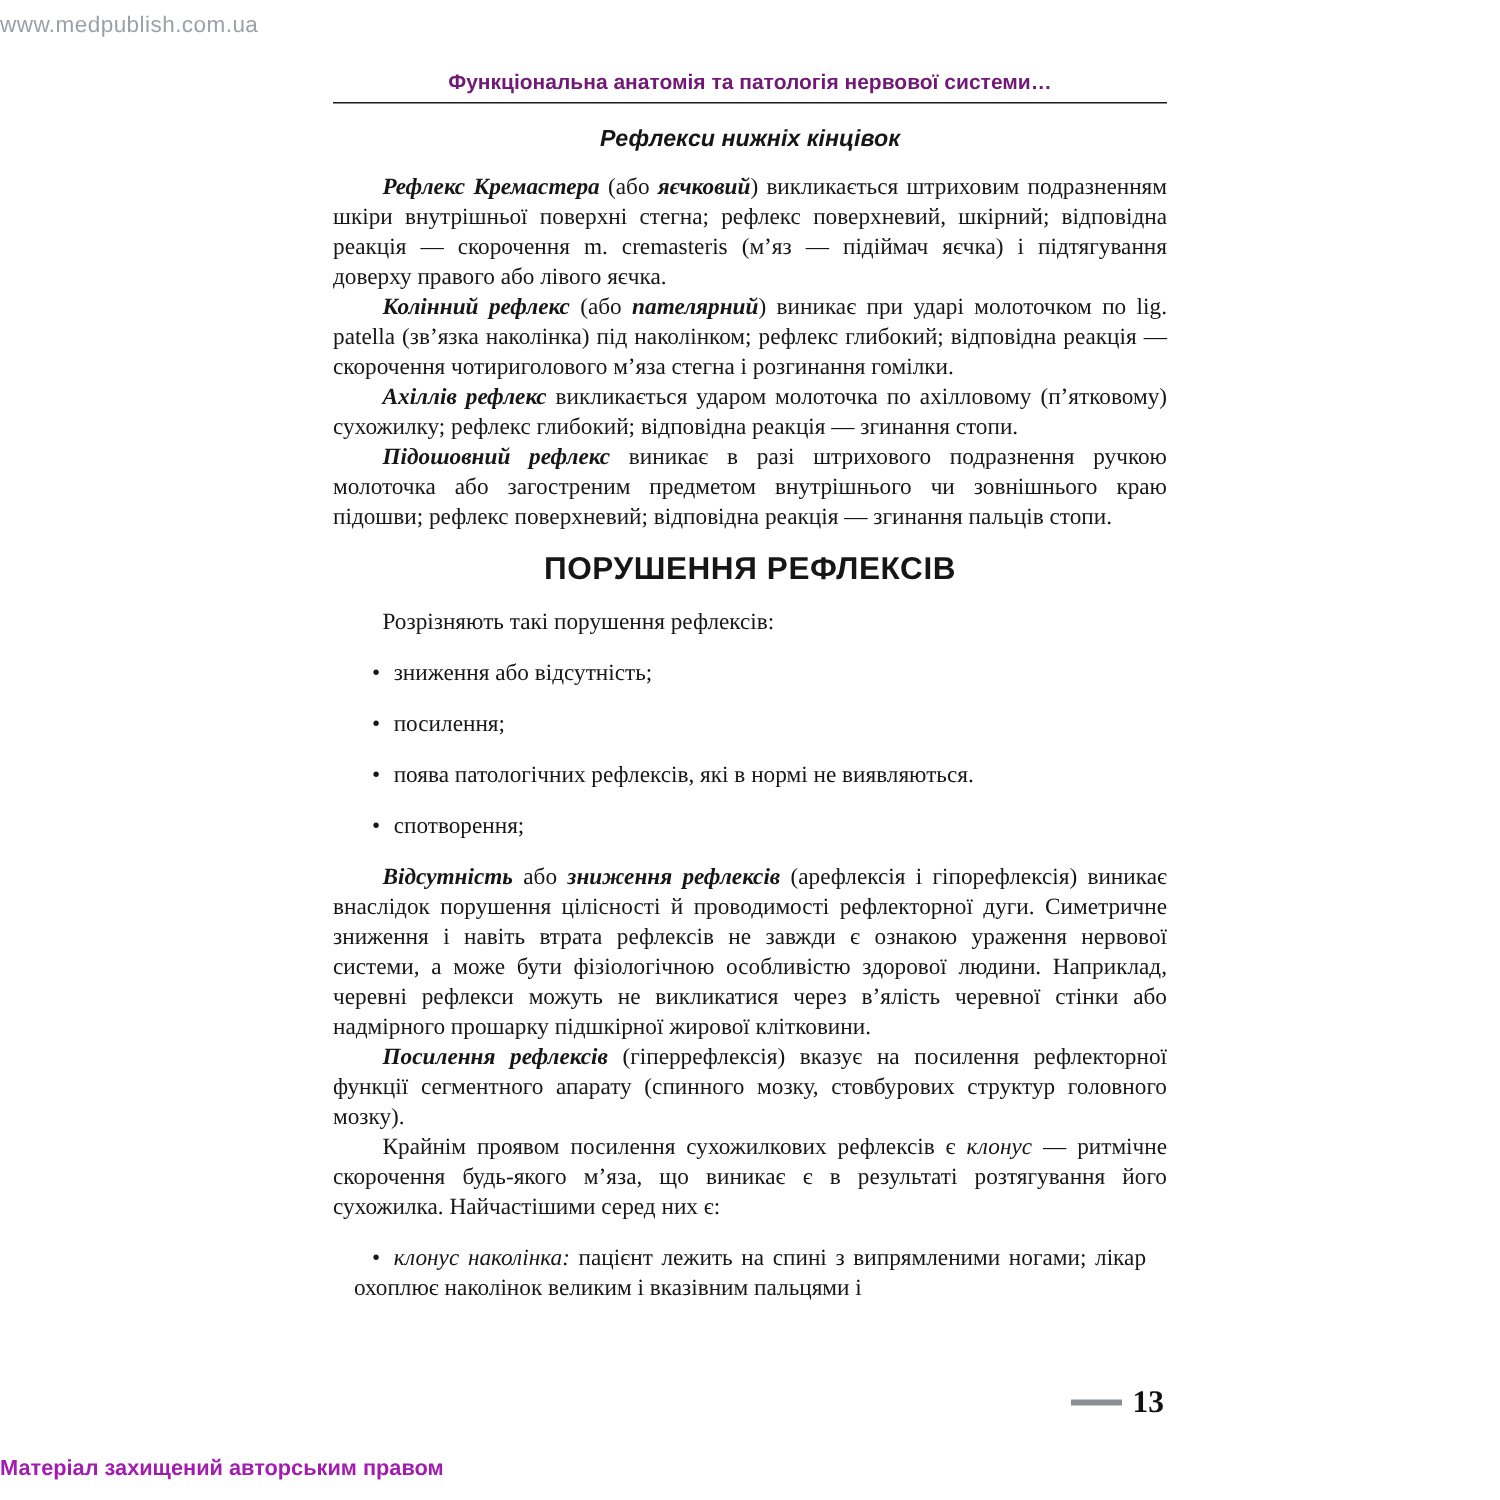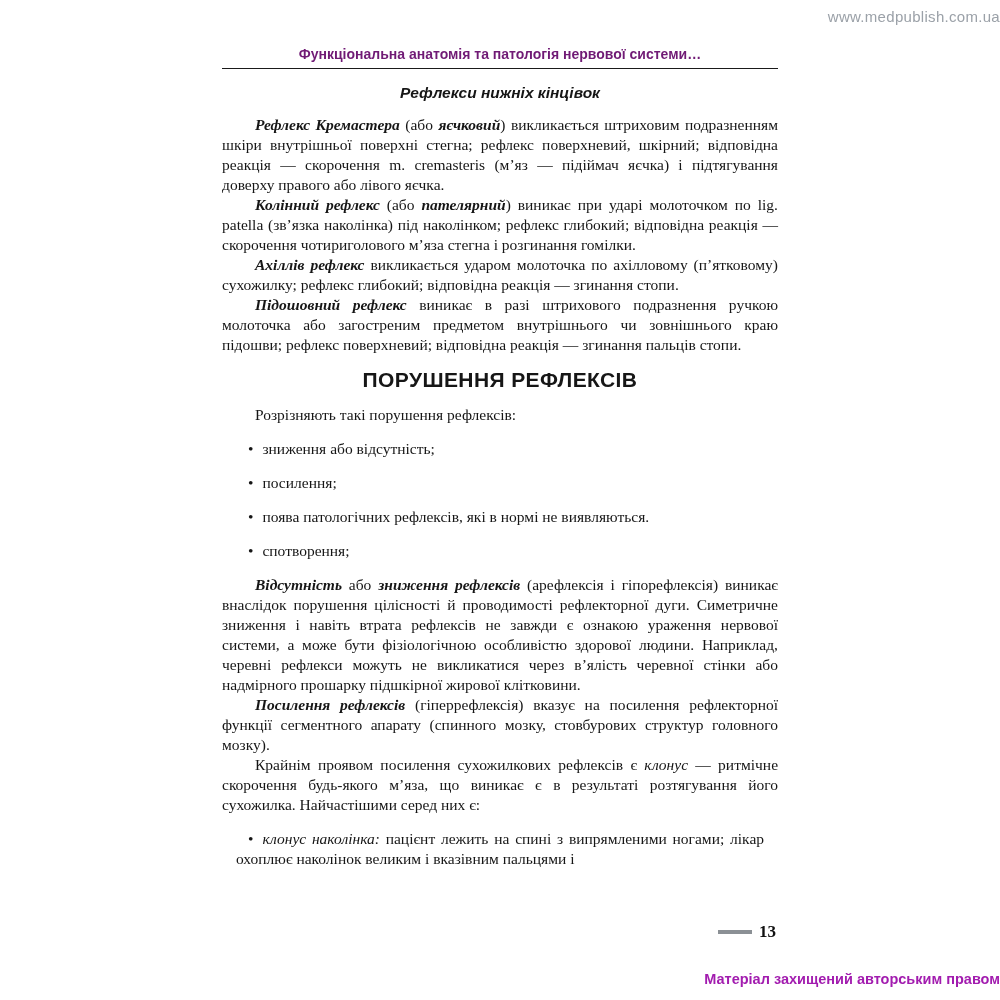--- a/index.html
+++ b/index.html
@@ -10,21 +10,21 @@
     height: 1000px;
     background: #ffffff;
     overflow: hidden;
     font-family: "Liberation Serif", serif;
     color: #161616;
   }
   .watermark {
     position: absolute;
     left: 0;
     width: 100%;
-    text-align: right;
+    text-align: left;
     font-family: "Liberation Sans", sans-serif;
   }
   .watermark.top {
     top: 8px;
     font-size: 15px;
     color: #9ba1a8;
     font-weight: 400;
     letter-spacing: 0.3px;
   }
   .watermark.bottom {
@@ -95,21 +95,21 @@
     gap: 7px;
   }
   .pn-line {
     width: 34px;
     height: 4px;
     background: #8b9095;
   }
   .pagenum {
     font-family: "Liberation Serif", serif;
     font-weight: 700;
-    font-size: 17px;
+    font-size: 21px;
     color: #111;
   }
 </style>
 </head>
 <body>
 
 <div class="page">
 
   <div class="watermark top">www.medpublish.com.ua</div>
 

